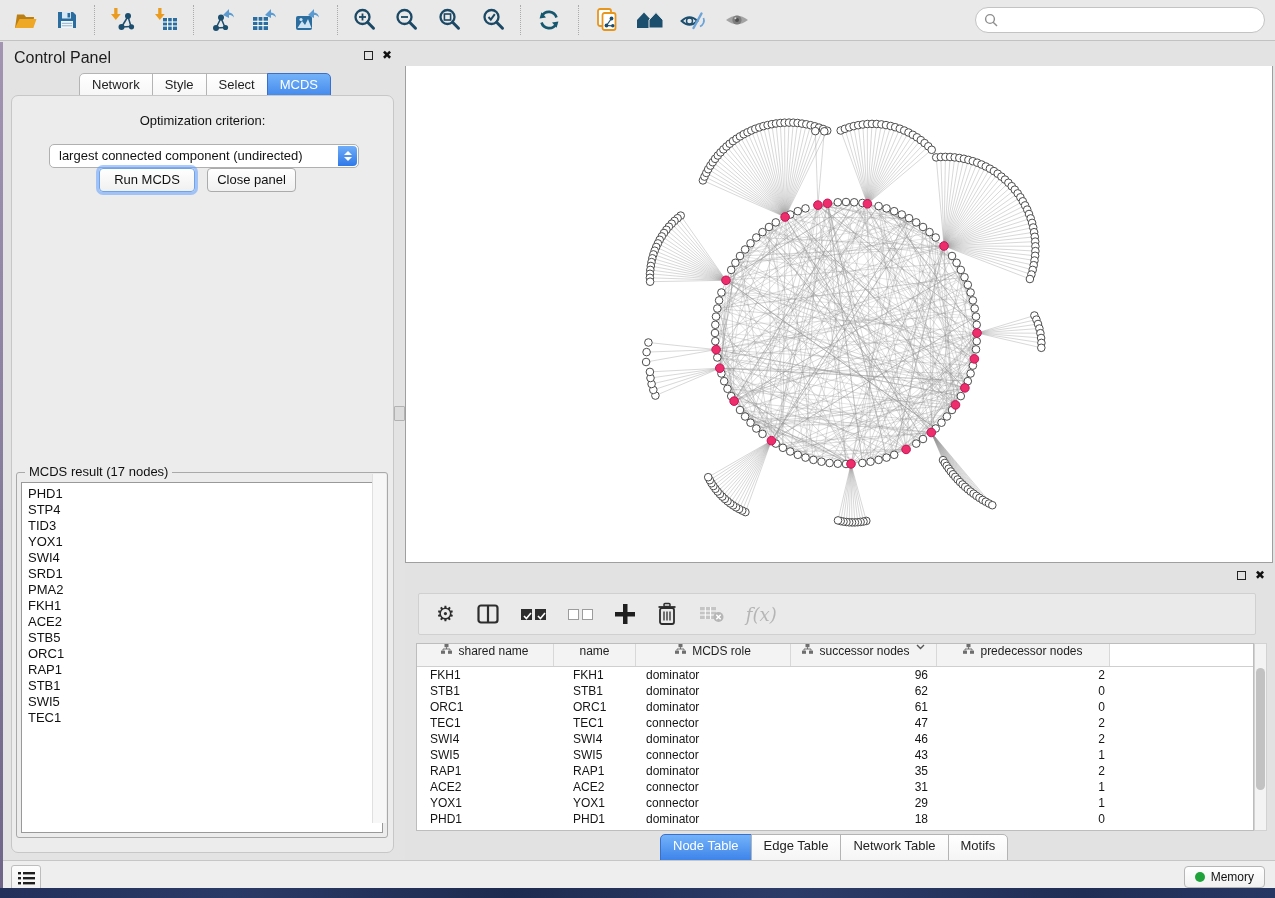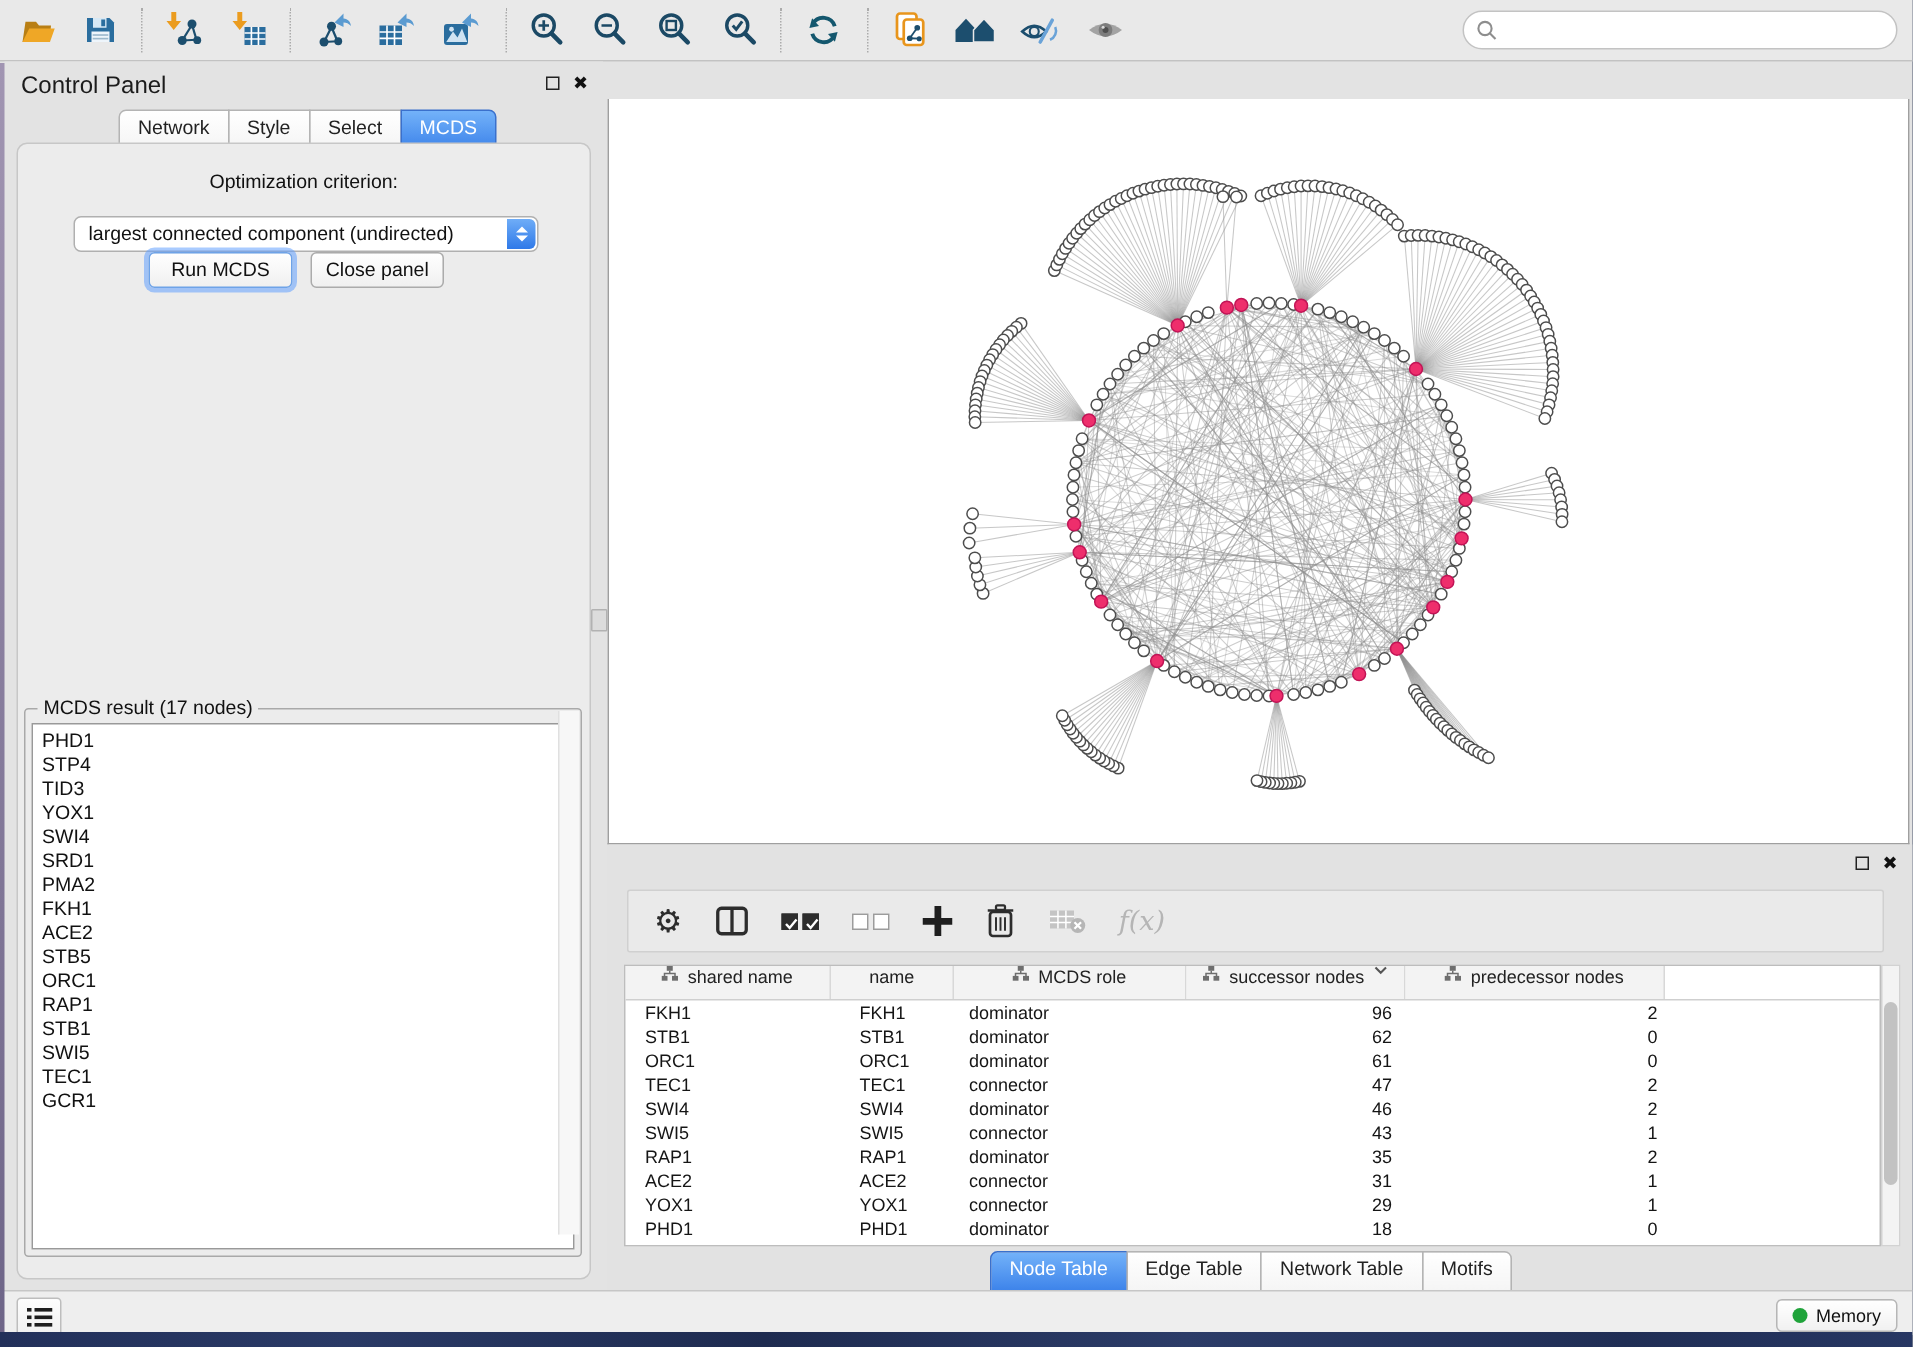--- a/index.html
+++ b/index.html
@@ -342,21 +342,20 @@
             <div>SRD1</div>
             <div>PMA2</div>
             <div>FKH1</div>
             <div>ACE2</div>
             <div>STB5</div>
             <div>ORC1</div>
             <div>RAP1</div>
             <div>STB1</div>
             <div>SWI5</div>
             <div>TEC1</div>
-            <div>GCR1</div>
           </div>
         <div class="mcds-scroll"></div>
       </div>
     </div>
   </div>
 
   <div class="netwin">
     <div class="net-canvas">
       <svg width="866" height="495" viewBox="0 0 866 495">
           <g>

